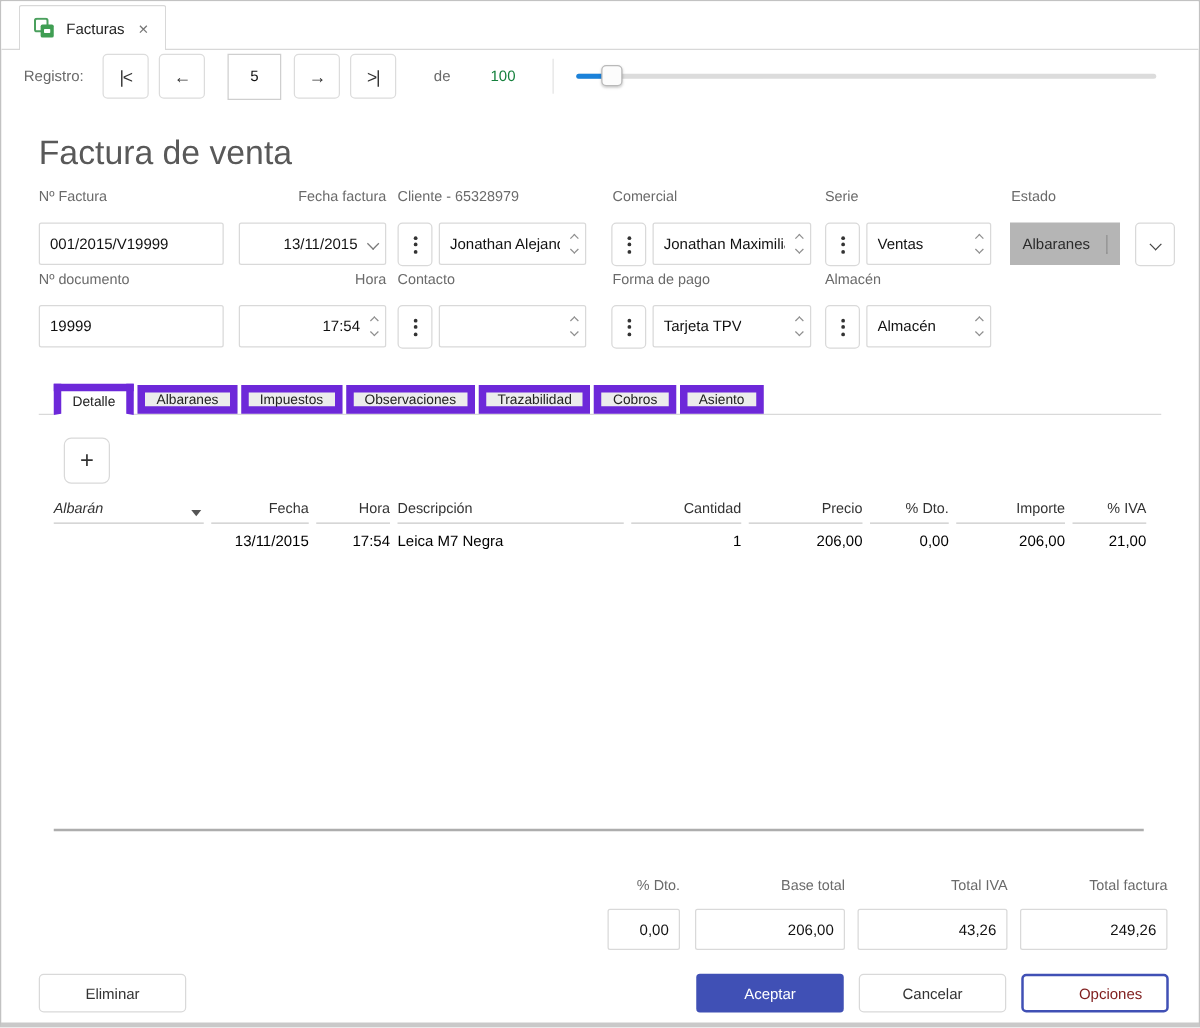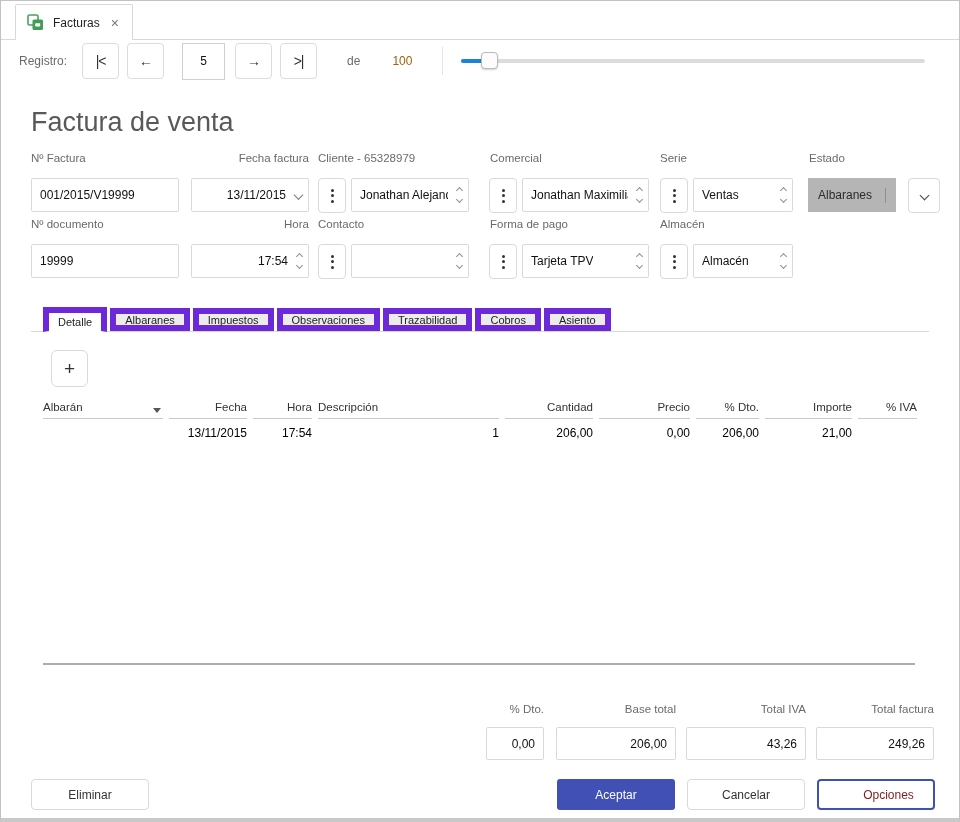--- a/index.html
+++ b/index.html
@@ -27,21 +27,21 @@
     border:1px solid #dcdcdc; border-radius:4px;
     display:flex; align-items:center; justify-content:center;
     font-size:14px; color:#333; letter-spacing:-1px; box-sizing:border-box;
   }
   .recbox {
     width:43px; height:37px; margin:0 10px 0 10px; background:#fff;
     border:1px solid #cfcfcf; display:flex; align-items:center; justify-content:center;
     font-size:12px; color:#111; box-sizing:border-box;
   }
   .of-label { font-size:12px; color:#6a6a6a; margin-left:22px; }
-  .of-total { font-size:12px; color:#a16207; margin-left:32px; }
+  .of-total { font-size:12px; color:#15803d; margin-left:32px; }
   .vdiv { width:1px; height:28px; background:#e4e4e4; margin-left:30px; }
   .slider { flex:1; margin:0 16px 0 18px; position:relative; height:18px; }
   .slider .track { position:absolute; top:7px; left:0; right:0; height:4px; background:#dcdcdc; border-radius:2px; }
   .slider .fill  { position:absolute; top:7px; left:0; width:5%; height:4px; background:#1b82da; border-radius:2px; }
   .slider .thumb {
     position:absolute; top:0; left:5%; width:17px; height:17px; margin-left:-4px;
     background:#fcfcfc; border:1px solid #b9b9b9; border-radius:4px;
     box-shadow:0 1px 2px rgba(0,0,0,.18); box-sizing:border-box;
   }
   
@@ -91,21 +91,21 @@
     position:absolute; top:349px; left:50px; width:37px; height:37px; box-sizing:border-box;
     background:#fff; border:1px solid #d9d9d9; border-radius:6px;
     display:flex; align-items:center; justify-content:center; font-size:19px; color:#333;
   }
   
   .grid { position:absolute; top:398px; left:42px; right:42px; }
   .grow { display:grid; grid-template-columns:120px 78px 59px 181px 88px 91px 63px 87px 59px; gap:6px; }
   .ghead .gcell { font-size:11.5px; color:#333; padding:2px 0 5px; border-bottom:1px solid #c9c9c9; }
   .gbody .gcell { font-size:12px; color:#000; padding:7px 0 4px; }
   .ta-r { text-align:right; }
-  .head-albaran { display:flex; align-items:flex-end; justify-content:space-between; }
+  .head-albaran { display:flex; align-items:flex-end; justify-content:space-between;font-style:italic; }
   .sort-tri { width:0; height:0; border-left:4px solid transparent; border-right:4px solid transparent; border-top:5px solid #555; margin-right:2px; }
   
   .divider { position:absolute; top:662px; left:42px; right:44px; height:2px; background:#adadad; }
   .tot-lbl { position:absolute; top:702px; font-size:11.5px; color:#6a6a6a; text-align:right; }
   .tot-box {
     position:absolute; top:726px; height:33px; box-sizing:border-box; background:#fff;
     border:1px solid #d9d9d9; border-radius:2px;
     display:flex; align-items:center; justify-content:flex-end; padding:0 8px; font-size:12px; color:#111;
   }
   
@@ -292,20 +292,21 @@
       <div class="gcell ta-r">Cantidad</div>
       <div class="gcell ta-r">Precio</div>
       <div class="gcell ta-r">% Dto.</div>
       <div class="gcell ta-r">Importe</div>
       <div class="gcell ta-r">% IVA</div>
     </div>
     <div class="grow gbody">
       <div class="gcell"></div>
       <div class="gcell ta-r">13/11/2015</div>
       <div class="gcell ta-r">17:54</div>
+      <div class="gcell">Leica M7 Negra</div>
       <div class="gcell ta-r">1</div>
       <div class="gcell ta-r">206,00</div>
       <div class="gcell ta-r">0,00</div>
       <div class="gcell ta-r">206,00</div>
       <div class="gcell ta-r">21,00</div>
     </div>
   </div>
 
   <div class="divider"></div>
   <div class="tot-lbl" style="left:485px;width:58px;">% Dto.</div>

